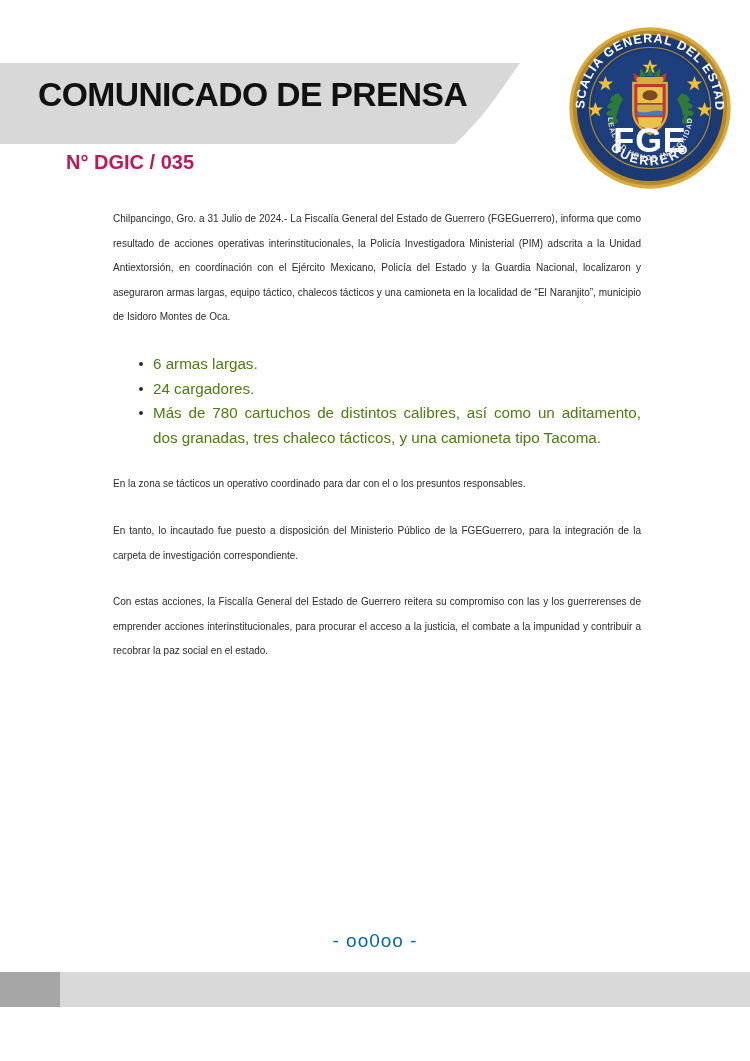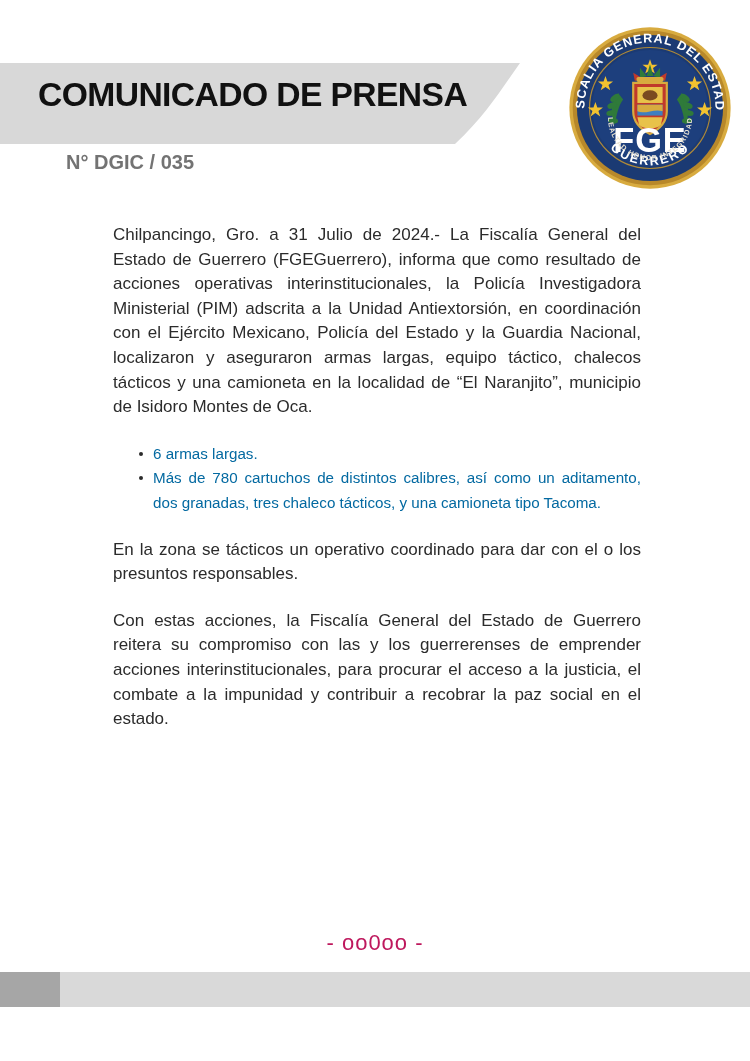--- a/index.html
+++ b/index.html
@@ -49,21 +49,21 @@
     transform: scaleX(1.02);
     transform-origin: left center;
   }
   .doc-number {
     position: absolute;
     left: 66px;
     top: 151px;
     font-size: 20px;
     font-weight: 800;
     letter-spacing: 0px;
-    color: #737373;
+    color: #be185d;
     white-space: nowrap;
   }
 
   
   .emblem {
     position: absolute;
     left: 566px;
     top: 24px;
     width: 168px;
     height: 168px;
@@ -75,65 +75,65 @@
   }
 
   
   .content {
     position: absolute;
     left: 113px;
     top: 207px;
     width: 528px;
   }
   .para {
-    margin: 16px 0 22px 0;
-    font-size: 17px;
+    margin: 0 0 22px 0;
+    font-size: 10px;
     line-height: 24.6px;
     text-align: justify;
     text-justify: inter-word;
     color: #2b2b2b;
     font-family: "Liberation Sans", "DejaVu Sans", sans-serif;
   }
   .para:last-child { margin-bottom: 0; }
 
   .bullets {
     margin: 0 0 22px 0;
     padding: 0 0 0 26px;
     list-style: none;
   }
   .bullets li {
     position: relative;
     font-size: 15.2px;
     line-height: 24.6px;
     text-align: justify;
     text-justify: inter-word;
-    color: #0369a1;
+    color: #4d7c0f;
     margin-bottom: 0px;
     padding-left: 14px;
   }
   .bullets li::before {
     content: "";
     position: absolute;
     left: 0;
     top: 10px;
     width: 4px;
     height: 4px;
     border-radius: 50%;
     background: #2b2b2b;
   }
 
   .closing-ornament {
     position: absolute;
     left: 0;
     right: 0;
     top: 930px;
     text-align: center;
-    font-size: 22px;
+    font-size: 19px;
     letter-spacing: 1px;
-    color: #be185d;
+    color: #0369a1;
     font-family: "Liberation Sans", "DejaVu Sans", sans-serif;
   }
 
   
   .footer {
     position: absolute;
     left: 0;
     top: 972px;
     width: 750px;
     height: 35px;
@@ -234,25 +234,27 @@
     </svg>
   </div>
 
   <div class="content">
 
     <p class="para">Chilpancingo, Gro. a 31 Julio de 2024.- La Fiscalía General del Estado de Guerrero (FGEGuerrero), informa que como resultado de acciones operativas interinstitucionales, la Policía Investigadora Ministerial (PIM) adscrita a la Unidad Antiextorsión, en coordinación con el Ejército Mexicano, Policía del Estado y la Guardia Nacional, localizaron y aseguraron armas largas, equipo táctico, chalecos tácticos y una camioneta en la localidad de “El Naranjito”, municipio de Isidoro Montes de Oca.</p>
 
 
     <ul class="bullets">
       <li>6 armas largas.</li>
+      <li>24 cargadores.</li>
       <li>Más de 780 cartuchos de distintos calibres, así como un aditamento, dos granadas, tres chaleco tácticos, y una camioneta tipo Tacoma.</li>
     </ul>
 
     <p class="para">En la zona se tácticos un operativo coordinado para dar con el o los presuntos responsables.</p>
 
+    <p class="para">En tanto, lo incautado fue puesto a disposición del Ministerio Público de la FGEGuerrero, para la integración de la carpeta de investigación correspondiente.</p>
 
     <p class="para">Con estas acciones, la Fiscalía General del Estado de Guerrero reitera su compromiso con las y los guerrerenses de emprender acciones interinstitucionales, para procurar el acceso a la justicia, el combate a la impunidad y contribuir a recobrar la paz social en el estado.</p>
 
   </div>
 
   <div class="closing-ornament">- oo0oo -</div>
 
   <div class="footer">
     <div class="footer-block-dark"></div>
     <div class="footer-block-light"></div>

